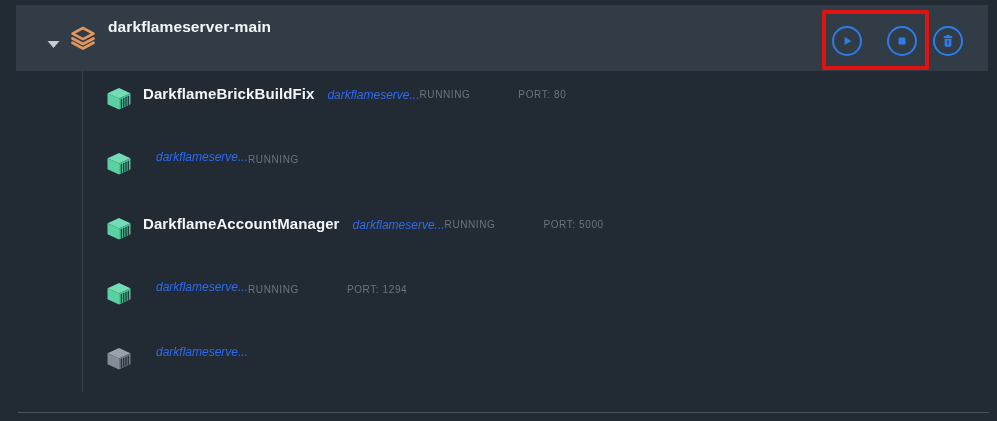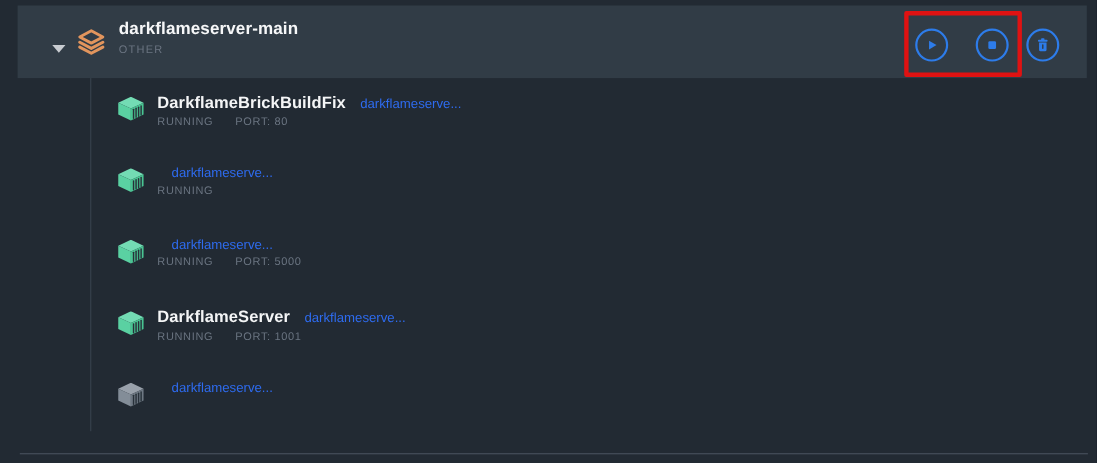--- a/index.html
+++ b/index.html
@@ -36,28 +36,28 @@
     position:absolute; left:822px; top:10px; width:107px; height:60px;
     border:4px solid #e01212; border-radius:2px; pointer-events:none;
   }
   
   .vline { position:absolute; left:82px; top:71px; width:1px; height:321px; background:#39434e; }
   .bottom-divider { position:absolute; left:18px; top:412px; width:971px; height:1px; background:#49525e; }
   
   .rows { position:absolute; left:0; top:71px; right:0; }
   .row { height:65px; padding:14px 0 0 107px; display:flex; align-items:flex-start; cursor:pointer; }
   .cube { margin-top:3px; margin-right:12px; flex:0 0 auto; }
-  .row-text { display:flex; flex-direction:column; }
+  .row-text { display:flex; flex-direction:row; }
   .row-line1 { display:flex; align-items:baseline; }
   .row-name { font-size:15px; font-weight:700; color:#f4f5f6; letter-spacing:0.1px; }
   .row-link {
-    margin-left:13px; font-size:12px; color:#2e6bef; text-decoration:none; cursor:pointer;
+    margin-left:13px; font-size:12px; color:#2e6bef; text-decoration:none; cursor:pointer;font-style:italic;
   }
   .row-line2 { margin-top:4px; font-size:10px; color:#6a7481; letter-spacing:0.6px; }
-  .row-port { margin-left:0;padding-left:20px; }
+  .row-port { margin-left:28px;padding-left:20px; }
   
   .cube-top   { fill:#73dcb4; }
   .cube-left  { fill:#5ad1a2; }
   .cube-right { fill:#49c492; }
   .cube-stripe{ stroke:#273039; stroke-width:1.3; stroke-linecap:round; }
   .row[data-state="exited"] .cube-top   { fill:#99a1ab; }
   .row[data-state="exited"] .cube-left  { fill:#838d98; }
   .row[data-state="exited"] .cube-right { fill:#6e7883; }
   
   .layer-stroke { stroke:#e2955d; fill:none; stroke-linejoin:round; stroke-linecap:round; }
@@ -78,21 +78,20 @@
     </button>
 
     <svg class="stack-icon" width="26" height="24" viewBox="0 0 26 24">
       <polygon class="layer-stroke" points="13,2 23.5,7.6 13,13.2 2.5,7.6" stroke-width="2.6"></polygon>
       <polyline class="layer-stroke" points="2.5,12.4 13,18 23.5,12.4" stroke-width="2.8"></polyline>
       <polyline class="layer-stroke" points="2.5,16.8 13,22.4 23.5,16.8" stroke-width="2.8"></polyline>
     </svg>
 
     <div class="header-text">
       <div class="header-title">darkflameserver-main</div>
-      <div class="header-subtitle">OTHER</div>
     </div>
 
     <button class="icon-btn btn-start" aria-label="Start">
       <svg width="12" height="12" viewBox="0 0 12 12">
         <polygon class="glyph-blue" points="3.6,2 10.4,6 3.6,10"></polygon>
       </svg>
     </button>
     <button class="icon-btn btn-stop" aria-label="Stop">
       <svg width="12" height="12" viewBox="0 0 12 12">
         <rect class="glyph-blue" x="2.5" y="2.5" width="7" height="7" rx="1.2"></rect>
@@ -160,45 +159,45 @@
         <polygon class="cube-top" points="12,0 23.5,5.3 12,10.6 0.5,5.3"></polygon>
         <polygon class="cube-left" points="0.5,5.3 12,10.6 12,21.5 0.5,16.2"></polygon>
         <polygon class="cube-right" points="12,10.6 23.5,5.3 23.5,16.2 12,21.5"></polygon>
         <line class="cube-stripe" x1="14.4" y1="11.4" x2="14.4" y2="19.6"></line>
         <line class="cube-stripe" x1="16.7" y1="10.4" x2="16.7" y2="18.6"></line>
         <line class="cube-stripe" x1="19.0" y1="9.4" x2="19.0" y2="17.6"></line>
         <line class="cube-stripe" x1="21.3" y1="8.4" x2="21.3" y2="16.6"></line>
       </svg>
       <div class="row-text">
         <div class="row-line1">
+          <span class="row-name">DarkflameAccountManager</span>
           <a class="row-link">darkflameserve...</a>
         </div>
         <div class="row-line2">
           <span>RUNNING</span><span class="row-port">PORT: 5000</span>
         </div>
       </div>
     </div>
 
     <div class="row" data-state="running">
       <svg class="cube" width="24" height="22" viewBox="0 0 24 22">
         <polygon class="cube-top" points="12,0 23.5,5.3 12,10.6 0.5,5.3"></polygon>
         <polygon class="cube-left" points="0.5,5.3 12,10.6 12,21.5 0.5,16.2"></polygon>
         <polygon class="cube-right" points="12,10.6 23.5,5.3 23.5,16.2 12,21.5"></polygon>
         <line class="cube-stripe" x1="14.4" y1="11.4" x2="14.4" y2="19.6"></line>
         <line class="cube-stripe" x1="16.7" y1="10.4" x2="16.7" y2="18.6"></line>
         <line class="cube-stripe" x1="19.0" y1="9.4" x2="19.0" y2="17.6"></line>
         <line class="cube-stripe" x1="21.3" y1="8.4" x2="21.3" y2="16.6"></line>
       </svg>
       <div class="row-text">
         <div class="row-line1">
-          <span class="row-name">DarkflameServer</span>
-          <a class="row-link">darkflameserve...</a>
-        </div>
-        <div class="row-line2">
-          <span>RUNNING</span><span class="row-port">PORT: 1001</span>
+          <a class="row-link">darkflameserve...</a>
+        </div>
+        <div class="row-line2">
+          <span>RUNNING</span><span class="row-port">PORT: 1294</span>
         </div>
       </div>
     </div>
 
     <div class="row" data-state="exited">
       <svg class="cube" width="24" height="22" viewBox="0 0 24 22">
         <polygon class="cube-top" points="12,0 23.5,5.3 12,10.6 0.5,5.3"></polygon>
         <polygon class="cube-left" points="0.5,5.3 12,10.6 12,21.5 0.5,16.2"></polygon>
         <polygon class="cube-right" points="12,10.6 23.5,5.3 23.5,16.2 12,21.5"></polygon>
         <line class="cube-stripe" x1="14.4" y1="11.4" x2="14.4" y2="19.6"></line>

